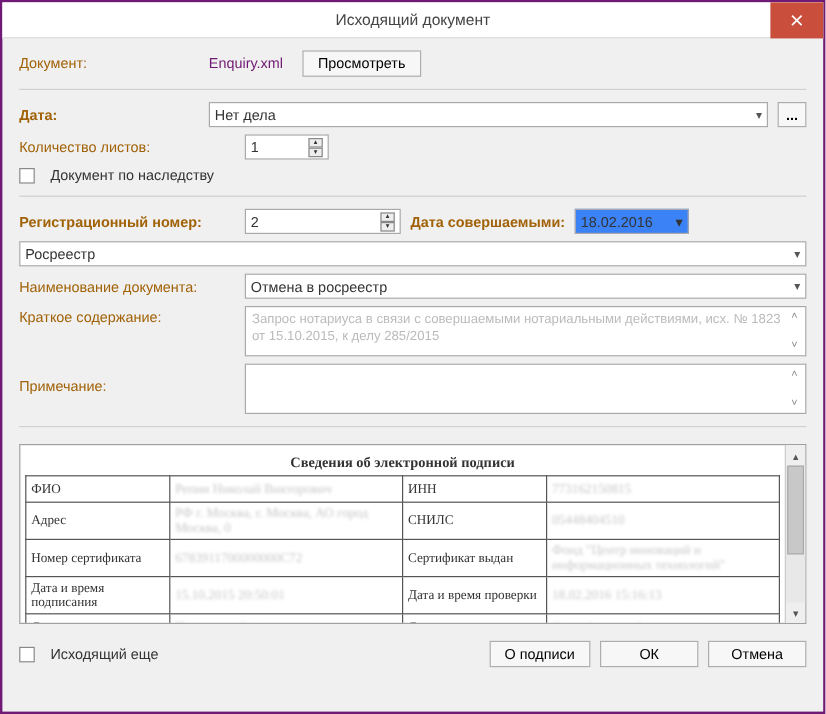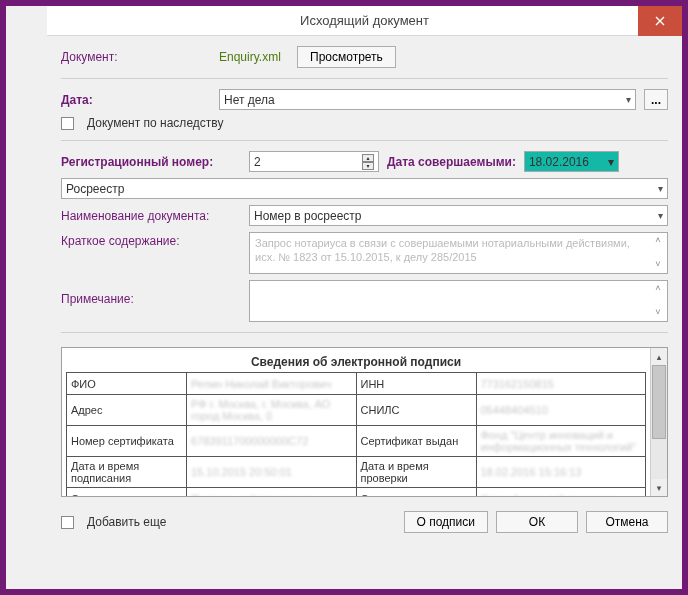--- a/index.html
+++ b/index.html
@@ -1,39 +1,39 @@
 <!DOCTYPE html>
 <html><head>
 <meta charset="utf-8">
 <style>
   * { box-sizing: border-box; }
   html, body { margin: 0; padding: 0; font-family: "Segoe UI", Tahoma, sans-serif; font-size: 12px; color: #333; background: #fff; }
-  .window { width: 688px; height: 595px; border: 6px solid #701a75; background: #f0f0f0; display: flex; flex-direction: column; padding-left: 41px; }
+  .window { width: 688px; height: 595px; border: 2px solid #701a75; background: #f0f0f0; display: flex; flex-direction: column; }
   .titlebar { height: 30px; background: #fff; display: flex; align-items: center; justify-content: center; position: relative; border-bottom: 1px solid #d8d8d8; }
   .titlebar .title { font-size: 13px; color: #444; }
   .titlebar .close { position: absolute; right: 0; top: 0; width: 44px; height: 30px; background: #c94f3c; color: #fff; display: flex; align-items: center; justify-content: center; font-size: 14px; cursor: pointer; }
   .body { flex: 1; padding: 10px 14px 8px 14px; display: flex; flex-direction: column; gap: 6px; overflow: hidden; }
   .row { display: flex; align-items: center; gap: 8px; }
-  .label { width: 150px; color: #701a75; }
+  .label { width: 150px; color: #a16207; }
   .label.bold { font-weight: bold; }
-  .value-text { color: #4d7c0f; }
+  .value-text { color: #701a75; }
   .btn { background: #f7f7f7; border: 1px solid #adadad; padding: 3px 12px; cursor: pointer; font-size: 12px; }
   .btn-sq { width: 24px; height: 21px; padding: 0; display: flex; align-items: center; justify-content: center; font-weight: bold; }
   hr.sep { border: none; border-top: 1px solid #d0d0d0; margin: 4px 0; }
   .select, .input, .combo { border: 1px solid #a9a9a9; background: #fff; height: 21px; padding: 0 4px; font-size: 12px; }
   .select { flex: 1; display: flex; align-items: center; justify-content: space-between; cursor: pointer; }
   .select .chev { font-size: 10px; color: #555; }
   .input { width: 70px; display: flex; align-items: center; justify-content: space-between; }
   .spinner { display: flex; flex-direction: column; margin-left: 4px; }
   .spinner span { width: 12px; height: 8px; border: 1px solid #888; background: #eee; font-size: 6px; line-height: 6px; text-align: center; cursor: pointer; }
   .checkbox { width: 13px; height: 13px; border: 1px solid #888; background: #fff; display: inline-block; margin-right: 5px; vertical-align: middle; cursor: pointer; }
-  .datebox { width: 95px; border: 1px solid #a9a9a9; background: #14b8a6; height: 21px; display: flex; align-items: center; justify-content: space-between; padding: 0 4px; cursor: pointer; }
+  .datebox { width: 95px; border: 1px solid #a9a9a9; background: #3b82f6; height: 21px; display: flex; align-items: center; justify-content: space-between; padding: 0 4px; cursor: pointer; }
   .textarea { flex: 1; border: 1px solid #a9a9a9; background: #fff; min-height: 42px; position: relative; padding: 3px 20px 3px 5px; color: #bbb; font-size: 11px; line-height: 1.3; filter: blur(0.5px); }
   .textarea .scroll-arrows { position: absolute; right: 2px; top: 2px; bottom: 2px; width: 14px; display: flex; flex-direction: column; justify-content: space-between; color: #888; font-size: 9px; text-align: center; }
-  .sig-panel { border: 1px solid #a0a0a0; background: #fff; margin-top: 4px; height: 150px; position: relative; display: flex; }
+  .sig-panel { border: 1px solid #a0a0a0; background: #fff; margin-top: 4px; height: 150px; position: relative; display: flex; font-family: Liberation Serif, serif; }
   .sig-inner { flex: 1; overflow: hidden; padding: 4px; }
   .sig-title { text-align: center; font-weight: bold; padding: 3px 0; }
   table.sig { width: 100%; border-collapse: collapse; table-layout: fixed; }
   table.sig td { border: 1px solid #555; padding: 3px 4px; font-size: 11px; vertical-align: middle; height: 22px; overflow: hidden; }
   td.blur { color: #c8c8c8; filter: blur(1.5px); user-select: none; }
   .sig-scroll { width: 17px; background: #efefef; border-left: 1px solid #ccc; display: flex; flex-direction: column; }
   .sig-scroll .arr { height: 17px; display: flex; align-items: center; justify-content: center; font-size: 9px; color: #555; cursor: pointer; }
   .sig-scroll .track { flex: 1; background: #e8e8e8; position: relative; }
   .sig-scroll .thumb { position: absolute; left: 1px; right: 1px; top: 0; height: 65%; background: #c8c8c8; border: 1px solid #aaa; }
   .footer { display: flex; align-items: center; gap: 8px; padding-top: 8px; }
@@ -65,20 +65,30 @@
 
     <div class="row">
       <span class="label bold">Дата:</span>
       <div class="select">
         <span>Нет дела</span>
         <span class="chev">▾</span>
       </div>
       <button class="btn btn-sq">...</button>
     </div>
 
+    <div class="row">
+      <span class="label" style="width:180px">Количество листов:</span>
+      <div class="input">
+        <span>1</span>
+        <div class="spinner">
+            <span>▴</span>
+            <span>▾</span>
+          </div>
+      </div>
+    </div>
 
     <div class="row">
       <span class="checkbox"></span>
       <span>Документ по наследству</span>
     </div>
 
     <hr class="sep">
 
     <div class="row">
       <span class="label bold" style="width:180px">Регистрационный номер:</span>
@@ -99,21 +109,21 @@
     <div class="row">
       <div class="select">
         <span>Росреестр</span>
         <span class="chev">▾</span>
       </div>
     </div>
 
     <div class="row">
       <span class="label" style="width:180px">Наименование документа:</span>
       <div class="select">
-        <span>Номер в росреестр</span>
+        <span>Отмена в росреестр</span>
         <span class="chev">▾</span>
       </div>
     </div>
 
     <div class="row" style="align-items:flex-start">
       <span class="label" style="width:180px;padding-top:2px">Краткое содержание:</span>
       <div class="textarea">
         <span>Запрос нотариуса в связи с совершаемыми нотариальными действиями, исх. № 1823 от 15.10.2015, к делу 285/2015</span>
         <div class="scroll-arrows">
             <span>˄</span>
@@ -183,21 +193,21 @@
         <div class="arr">▴</div>
         <div class="track">
             <div class="thumb"></div>
           </div>
         <div class="arr">▾</div>
       </div>
     </div>
 
     <div class="footer">
       <span class="checkbox"></span>
-      <span>Добавить еще</span>
+      <span>Исходящий еще</span>
       <div class="spacer"></div>
       <button class="btn">О подписи</button>
       <button class="btn">ОК</button>
       <button class="btn">Отмена</button>
     </div>
 
   </div>
 </div>
 
 </body></html>

